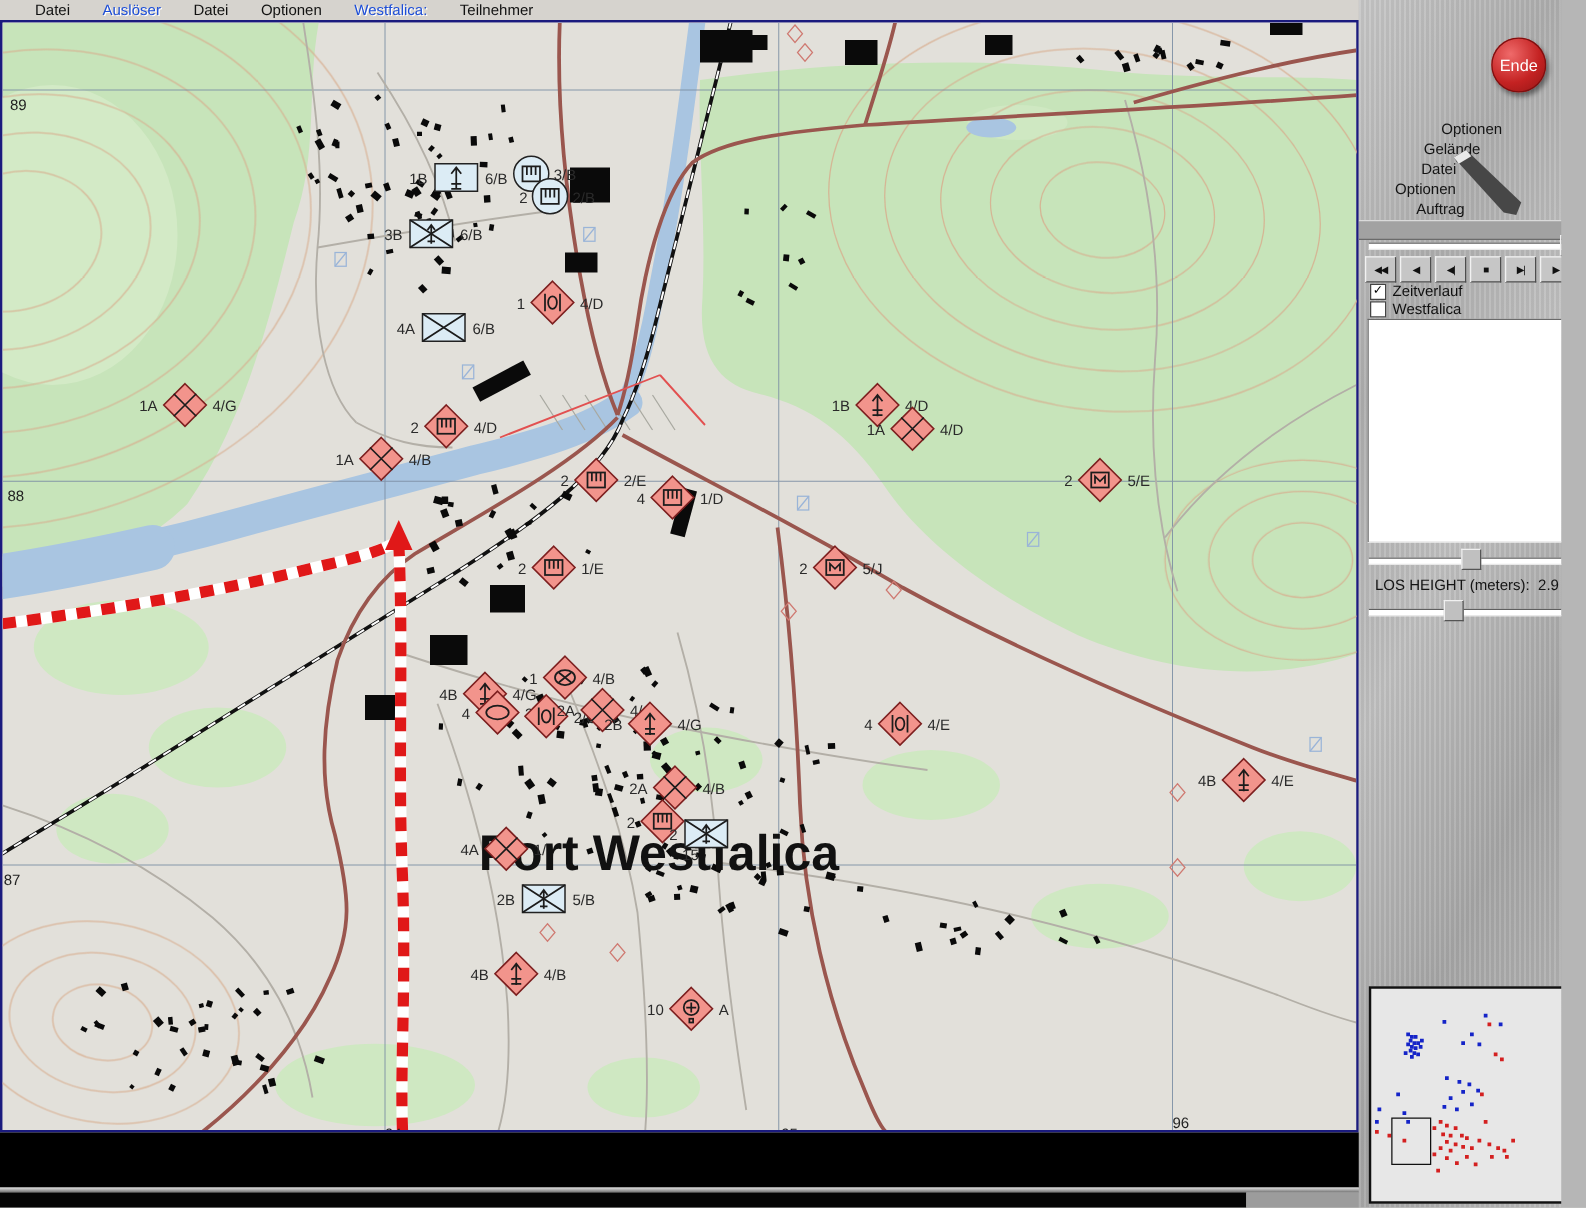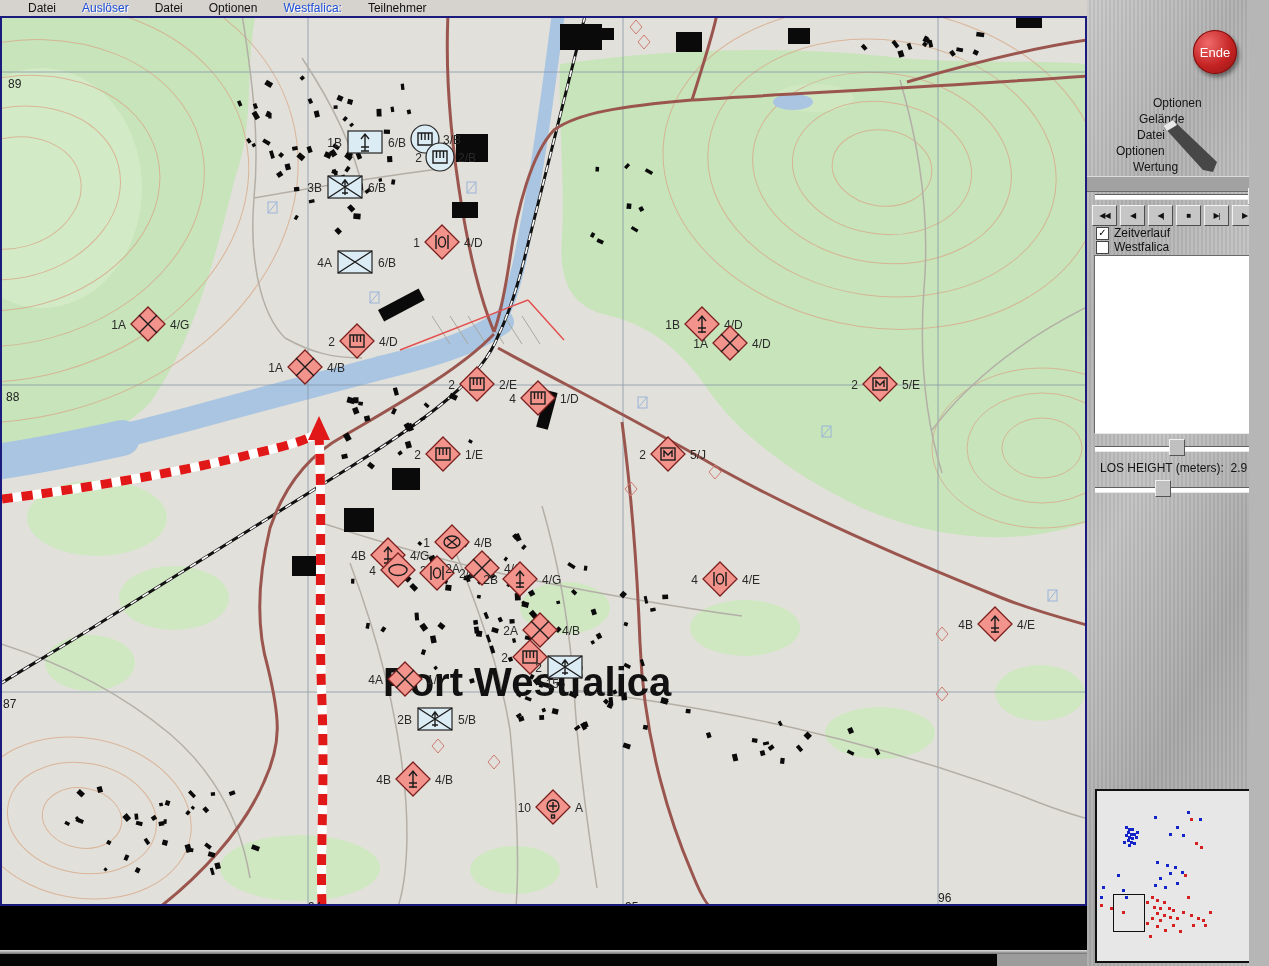--- a/index.html
+++ b/index.html
@@ -655,21 +655,21 @@
   <div id="botblack2"></div>
   <div id="botgray2"></div>
 
   <div id="panel">
     <div id="ende">Ende</div>
 
     <div class="mapopt" style="left:66px;top:96px">Optionen</div>
     <div class="mapopt" style="left:52px;top:112px">Gelände</div>
     <div class="mapopt" style="left:50px;top:128px">Datei</div>
     <div class="mapopt" style="left:29px;top:144px">Optionen</div>
-    <div class="mapopt" style="left:46px;top:160px">Wertung</div>
+    <div class="mapopt" style="left:46px;top:160px">Auftrag</div>
 
     <svg id="penicon" viewBox="0 0 62 56">
       <polygon points="4,8 14,2 58,44 54,54 44,52" fill="#474747"></polygon>
       <polygon points="4,8 14,2 18,7 8,13" fill="#e8e8e8"></polygon>
       <polygon points="4,8 8,13 6,11" fill="#222"></polygon>
     </svg>
 
     <div id="divider"></div>
 
     <div class="slidertrack" style="left:8px;top:194px;width:168px"></div>

